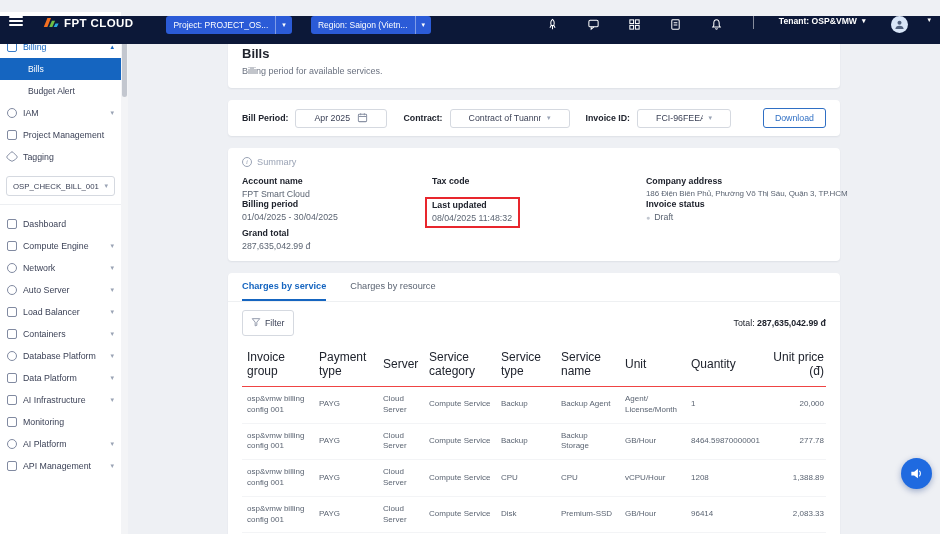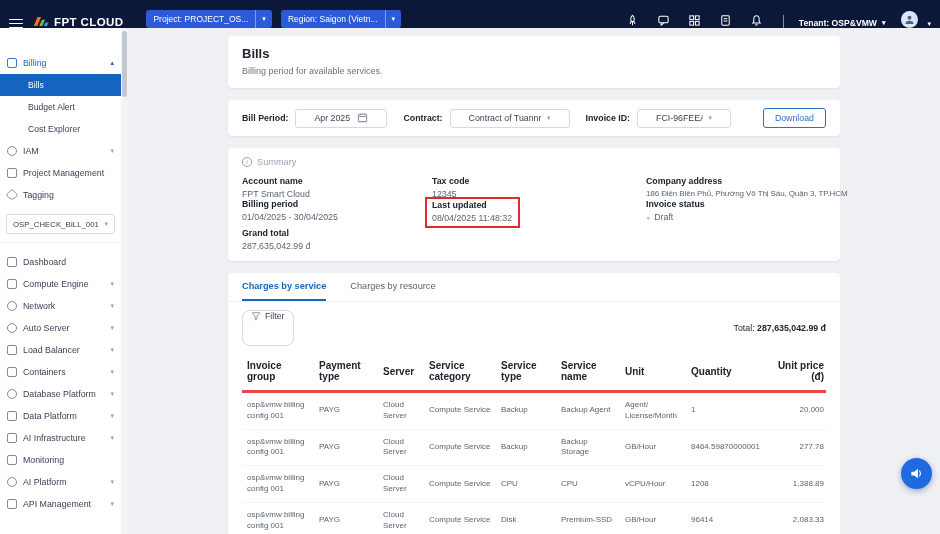--- a/index.html
+++ b/index.html
@@ -1,37 +1,37 @@
 <!DOCTYPE html>
 <html><head>
 <meta charset="utf-8">
 <style>
   * { box-sizing: border-box; margin: 0; padding: 0; }
   html, body { width: 940px; height: 534px; overflow: hidden; }
   body { font-family: "Liberation Sans", sans-serif; background: #eef0f4; position: relative; }
 
   
-  .topbar { position: absolute; top: 0; left: 0; right: 0; height: 28px; background: #0c1838; display: flex; align-items: flex-end; padding: 0 9px; gap: 9px; z-index: 30; }
+  .topbar { position: absolute; top: 16px; left: 0; right: 0; height: 28px; background: #0c1838; display: flex; align-items: flex-start; padding: 0 9px; gap: 19px; z-index: 30; }
   .hamburger { width: 14px; display: flex; flex-direction: column; gap: 2.5px; cursor: pointer; }
   .hamburger span { height: 1.5px; background: #fff; border-radius: 1px; }
   .brand { display: flex; align-items: center; gap: 4px; margin-right: 14px; cursor: pointer; }
   .brand-text { color: #fff; font-weight: bold; font-size: 11.5px; letter-spacing: .4px; }
   .tb-select { background: #2b5bd7; color: #fff; height: 18px; border-radius: 3px; display: flex; align-items: center; font-size: 8.5px; padding: 0 0 0 7px; cursor: pointer; }
   .tb-select .lbl { padding-right: 7px; white-space: nowrap; }
   .tb-select .caret { font-size: 7px; border-left: 1px solid rgba(255,255,255,.4); padding: 0 6px; height: 100%; display: flex; align-items: center; }
   .tb-spacer { flex: 1; }
   .tb-icon { width: 16px; height: 16px; display: flex; align-items: center; justify-content: center; cursor: pointer; margin: 0 3px; }
   .tb-icon svg { stroke: #fff; fill: none; stroke-width: 1.1; }
   .tb-divider { width: 1px; height: 13px; background: rgba(255,255,255,.5); margin: 0 6px; }
   .tenant { color: #fff; font-size: 8.6px; font-weight: bold; display: flex; align-items: center; gap: 5px; cursor: pointer; white-space: nowrap; }
   .tenant .caret, .avatar-caret { font-size: 7px; color: #fff; }
   .avatar { width: 17px; height: 17px; border-radius: 50%; background: #d9e6f8; display: flex; align-items: center; justify-content: center; margin-left: 7px; cursor: pointer; }
 
   
-  .sidebar { position: absolute; top: 28px; left: 0; bottom: 0; width: 121px; background: #fff; z-index: 20; padding-top: 24px; }
+  .sidebar { position: absolute; top: 12px; left: 0; bottom: 0; width: 121px; background: #fff; z-index: 20; padding-top: 24px; }
   .side-item { height: 22px; display: flex; align-items: center; gap: 6px; padding: 0 7px; font-size: 8.8px; color: #3c4257; cursor: pointer; }
   .side-item .s-label { flex: 1; white-space: nowrap; overflow: hidden; }
   .chev { color: #9aa3b5; font-size: 7px; }
   .parent-blue, .parent-blue .chev { color: #1565c0; }
   .parent-blue .s-icon { border-color: #1565c0; }
   .sub { padding-left: 28px; font-size: 8.6px; }
   .sub.active { background: #1565c0; color: #fff; }
   .s-icon { width: 10px; height: 10px; border: 1.2px solid #6b7690; border-radius: 2px; flex: none; opacity: .85; }
   .shape-circle { border-radius: 50%; }
   .shape-tag { border-radius: 2px 2px 2px 5px; transform: rotate(-45deg) scale(.9); }
@@ -72,26 +72,26 @@
   .addr { white-space: nowrap; font-size: 8px; letter-spacing: -.1px; }
   .red-box { display: inline-block; border: 2px solid #e8262d; padding: 1px 6px 3px 5px; margin-left: -7px; margin-top: -2px; }
   .status { display: flex; align-items: center; gap: 4px; }
   .status-dot { color: #c2c7d0; font-size: 7px; }
 
   .tabs { display: flex; gap: 24px; padding: 0 14px; border-bottom: 1px solid #eef0f2; height: 29px; align-items: stretch; }
   .tab { display: flex; align-items: center; font-size: 9.2px; color: #5b6472; cursor: pointer; border-bottom: 2px solid transparent; }
   .tab.active { color: #1565c0; border-bottom-color: #1565c0; font-weight: bold; }
   .charges-body { padding: 8px 14px 0; }
   .controls { display: flex; align-items: center; margin-bottom: 6px; }
-  .btn-filter { display: flex; align-items: flex-start; gap: 4px; border: 1px solid #d5d9e0; background: #fff; border-radius: 8px; height: 36px; padding: 0 8px; font-size: 8.8px; color: #3c4257; cursor: pointer; font-family: inherit; }
+  .btn-filter { display: flex; align-items: center; gap: 4px; border: 1px solid #d5d9e0; background: #fff; border-radius: 3px; height: 26px; padding: 0 8px; font-size: 8.8px; color: #3c4257; cursor: pointer; font-family: inherit; }
   .total { margin-left: auto; font-size: 8.8px; color: #20242e; }
   .total .tv { font-weight: bold; }
 
   table { width: 100%; border-collapse: collapse; table-layout: fixed; font-size: 8px; }
-  thead th { text-align: left; color: #20242e; padding: 8px 5px; border-bottom: 3px solid #ef4444; font-weight: bold; font-size: 10px; }
+  thead th { text-align: left; color: #20242e; padding: 8px 5px; border-bottom: 1px solid #ef4444; font-weight: normal; font-size: 12px; }
   tbody td { padding: 7px 5px; color: #5b6472; border-bottom: 1px solid #f3f4f6; vertical-align: middle; overflow-wrap: break-word; line-height: 1.35; }
   th:nth-child(1), td:nth-child(1) { width: 72px; }
   th:nth-child(2), td:nth-child(2) { width: 64px; }
   th:nth-child(3), td:nth-child(3) { width: 46px; }
   th:nth-child(4), td:nth-child(4) { width: 72px; }
   th:nth-child(5), td:nth-child(5) { width: 60px; }
   th:nth-child(6), td:nth-child(6) { width: 64px; }
   th:nth-child(7), td:nth-child(7) { width: 66px; }
   th:nth-child(8), td:nth-child(8) { width: 82px; }
   th:last-child, td:last-child { text-align: right; padding-right: 2px; }
@@ -175,23 +175,20 @@
     <span class="s-icon"></span>
     <span class="s-label">Billing</span>
     <span class="chev">▴</span>
   </div>
   <div class="side-item sub active">
     <span class="s-label">Bills</span>
   </div>
   <div class="side-item sub">
     <span class="s-label">Budget Alert</span>
   </div>
-  <div class="side-item sub">
-    <span class="s-label">Cost Explorer</span>
-  </div>
   <div class="side-item">
     <span class="s-icon shape-circle"></span>
     <span class="s-label">IAM</span>
     <span class="chev">▾</span>
   </div>
   <div class="side-item">
     <span class="s-icon"></span>
     <span class="s-label">Project Management</span>
   </div>
   <div class="side-item">
@@ -304,21 +301,20 @@
         <span class="info-i">i</span>
         <span>Summary</span>
       </div>
       <div class="sum-grid">
         <div class="field">
           <div class="field-label">Account name</div>
           <div class="field-value">FPT Smart Cloud</div>
         </div>
         <div class="field">
           <div class="field-label">Tax code</div>
-          <div class="field-value">12345</div>
         </div>
         <div class="field">
           <div class="field-label">Company address</div>
           <div class="field-value addr">186 Điện Biên Phủ, Phường Võ Thị Sáu, Quận 3, TP.HCM</div>
         </div>
         <div class="field">
           <div class="field-label">Billing period</div>
           <div class="field-value">01/04/2025 - 30/04/2025</div>
         </div>
         <div class="field">

